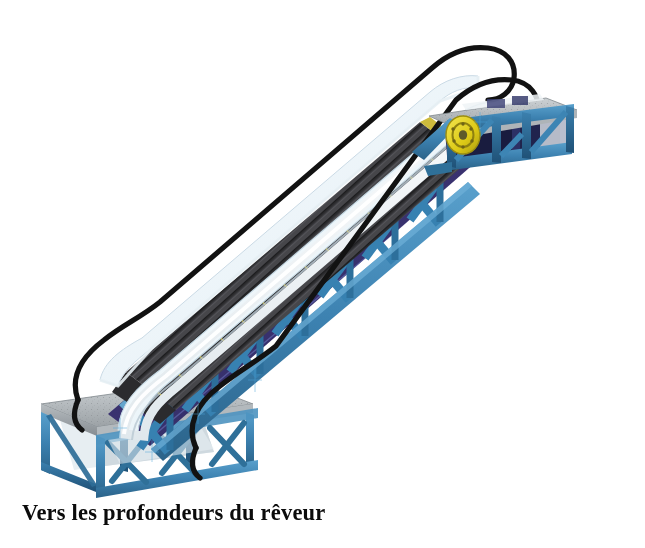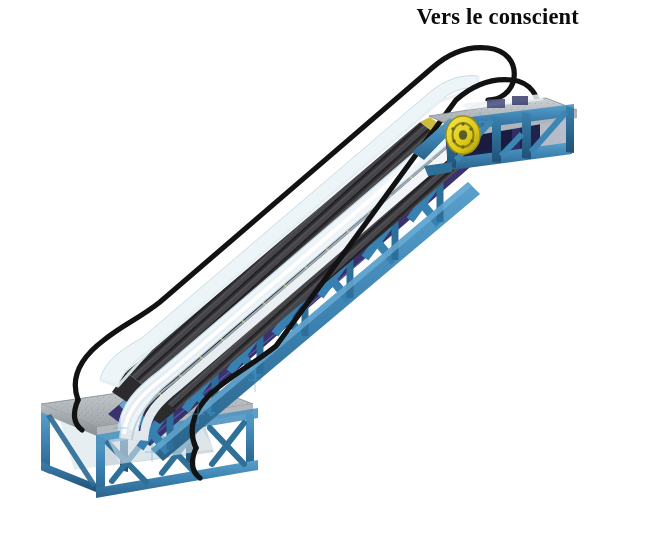--- a/index.html
+++ b/index.html
@@ -368,16 +368,16 @@
       <path d="M145,452 L159,452"></path>
       <path d="M480,112 L480,132"></path>
       <path d="M474,122 L487,122"></path>
       <path d="M120,418 L120,438"></path>
       <path d="M113,428 L127,428"></path>
       <path d="M198,404 L198,424"></path>
       <path d="M191,414 L205,414"></path>
     </g>
   </svg>
 
-  <div class="label" id="label-top">Vers le conscient</div>
-
+
+  <div class="label" id="label-bottom">Vers les profondeurs du rêveur</div>
 
 </div>
 
 </body></html>

